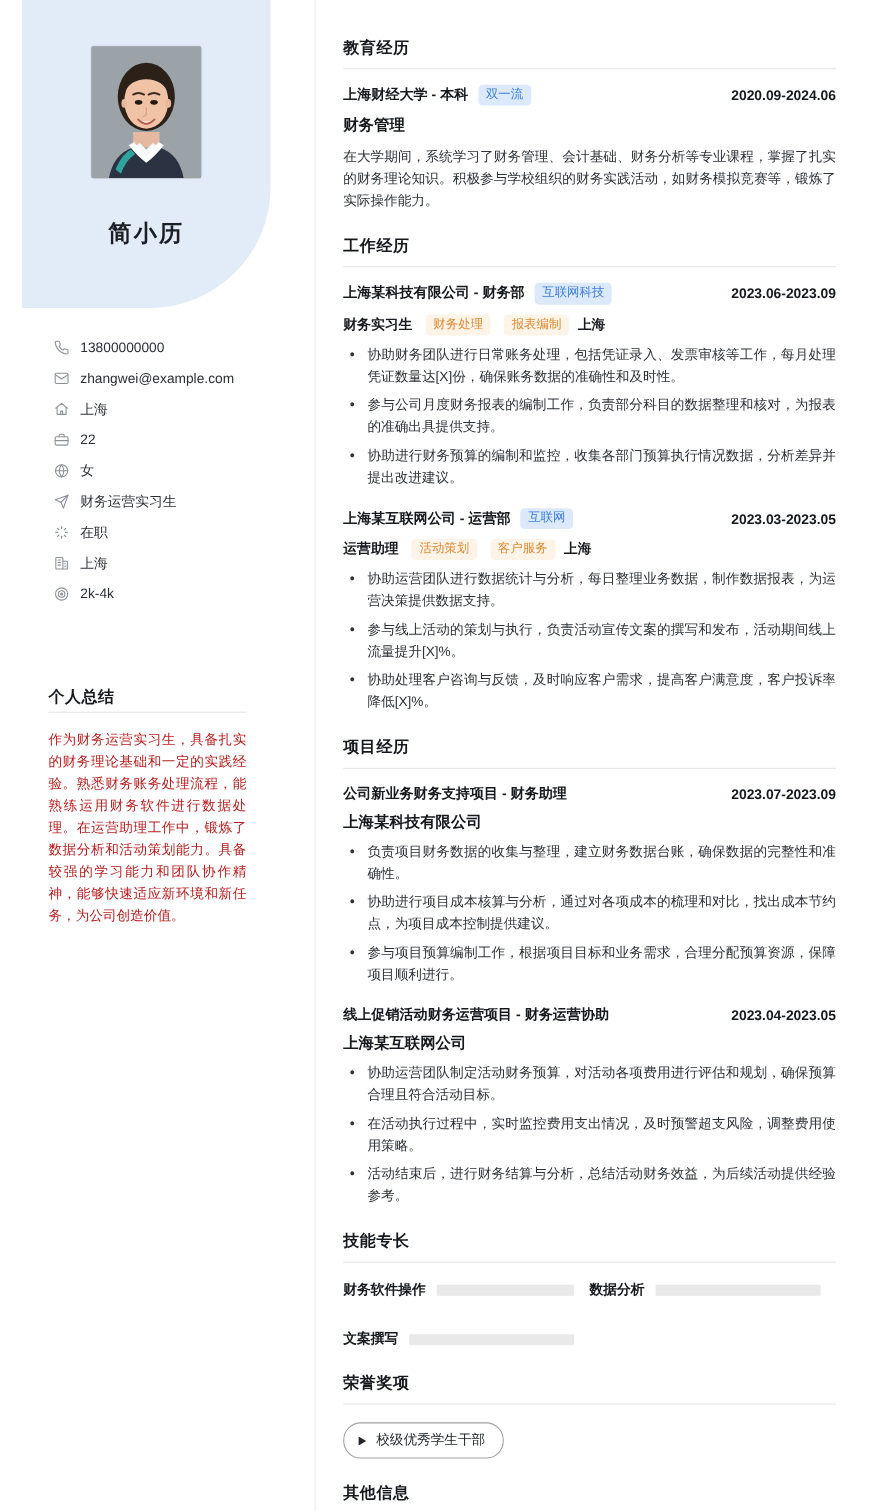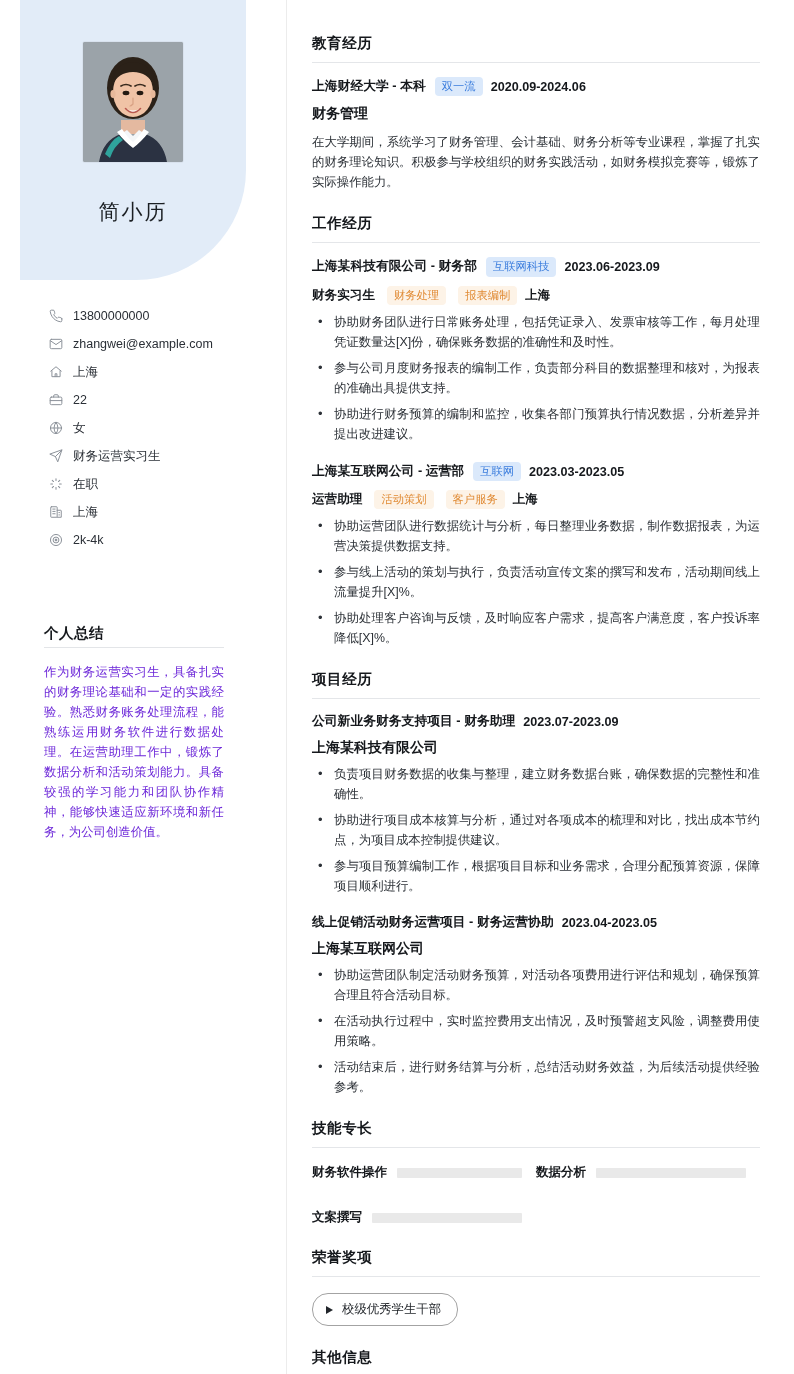--- a/index.html
+++ b/index.html
@@ -50,21 +50,21 @@
     overflow: hidden;
     background: #9aa2a8;
     position: relative;
     box-shadow: 0 0 0 1px rgba(0,0,0,0.04);
   }
   .avatar svg { display:block; width:100%; height:100%; }
 
   .person-name {
     margin-top: 36px;
     font-size: 21px;
-    font-weight: 400;
+    font-weight: 700;
     letter-spacing: 2px;
     color: #1b1f23;
   }
 
   .contact-list {
     position: absolute;
     left: 48px;
     top: 302px;
     width: 220px;
   }
@@ -99,21 +99,21 @@
     font-weight: 700;
     color: #15181c;
     padding-bottom: 4px;
     border-bottom: 1px solid #e3e5e8;
     letter-spacing: 0.5px;
   }
   .summary-text {
     margin-top: 14px;
     font-size: 12.4px;
     line-height: 20px;
-    color: #6d28d9;
+    color: #b91c1c;
     text-align: justify;
   }
 
   
   .v-divider {
     position: absolute;
     left: 286px;
     top: 0;
     width: 1px;
     height: 1374px;
@@ -136,20 +136,21 @@
     letter-spacing: 0.6px;
   }
   .section + .section { margin-top: 22px; }
 
   .entry { margin-top: 14px; }
   .entry + .entry { margin-top: 18px; }
 
   .entry-head {
     display: flex;
     align-items: center;
+    justify-content: space-between;
     gap: 8px;
   }
   .entry-head-left {
     display: flex;
     align-items: center;
     gap: 9px;
     min-width: 0;
   }
   .entry-org {
     font-size: 12.8px;

